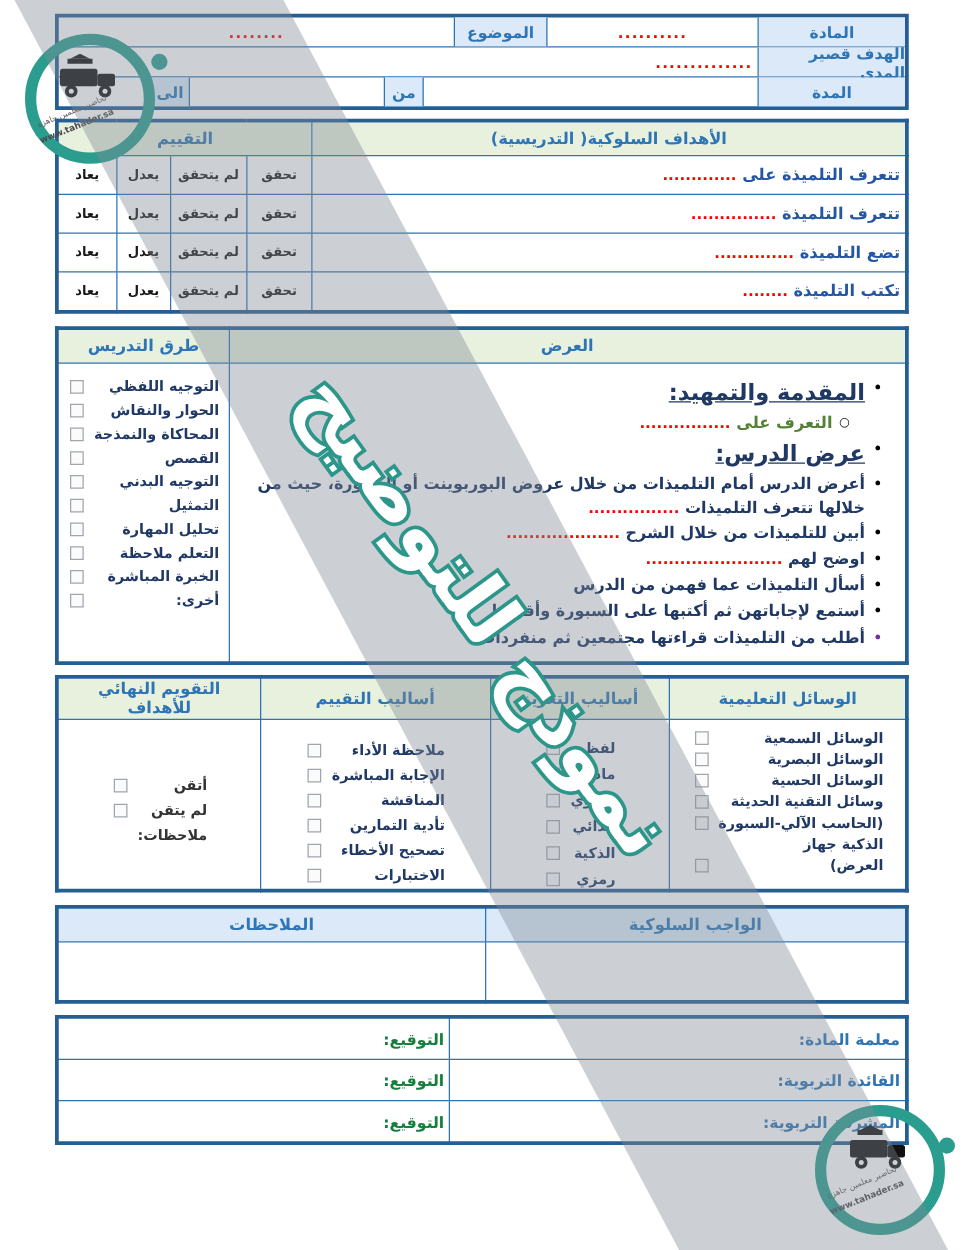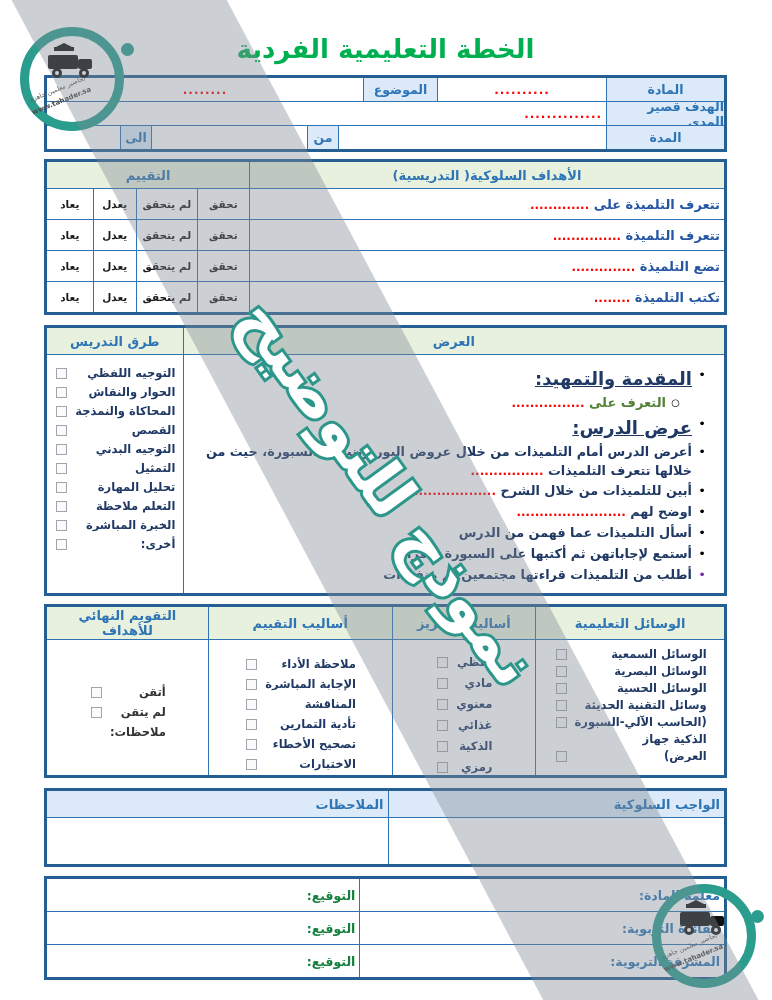--- a/index.html
+++ b/index.html
@@ -11,21 +11,21 @@
   .title{
     margin:34px 0 0;text-align:center;font-size:26px;font-weight:bold;
     color:#00b050;letter-spacing:0;
   }
 
   
   .tbl{border:3px solid #255e93;background:#fff;margin-top:10px}
   table.tbl{border-collapse:collapse;width:683px;table-layout:fixed}
   table.tbl td{border:1px solid #2e74b5;padding:1px 4px;overflow:hidden}
   .hdr-green{background:#e8f0de;color:#2e75b6;font-weight:bold;font-size:13px;text-align:center;height:24px}
-  .hdr-blue{background:#dbe9f8;color:#2e75b6;font-weight:bold;font-size:13px;text-align:right;height:24px}
+  .hdr-blue{background:#dbe9f8;color:#2e75b6;font-weight:bold;font-size:13px;text-align:center;height:24px}
   .lblblue{background:#dbe9f8;color:#2e75b6;font-weight:bold;font-size:12.5px;}
   .dots{color:#ff0000;font-weight:bold;font-size:12px;letter-spacing:1px}
 
   
   .info{margin-top:11px}
   .irow{display:flex;direction:rtl;height:23px;align-items:stretch}
   .irow+.irow{border-top:1px solid #2e74b5}
   .icell{display:flex;align-items:center;justify-content:center;min-width:0}
   .icell:not(:first-child){border-inline-start:1px solid #2e74b5}
   .w-lbl{flex:0 0 117px}
@@ -122,21 +122,20 @@
     <circle cx="15" cy="30" r="2" fill="#fff"></circle>
     <circle cx="42" cy="30" r="5" fill="#111"></circle>
     <circle cx="42" cy="30" r="2" fill="#fff"></circle>
   </svg>
   <span class="logo-t1">تحاضير معلمين جاهزة</span>
   <span class="logo-t2">www.tahader.sa</span>
 </div>
 
 <div class="content">
 
-  <h1 class="title">الخطة التعليمية الفردية</h1>
 
   <div class="tbl info">
     <div class="irow">
       <div class="icell lblblue w-lbl">المادة</div>
       <div class="icell dots" style="flex:0 0 168px">..........</div>
       <div class="icell lblblue" style="flex:0 0 73px">الموضوع</div>
       <div class="icell dots grow">........</div>
     </div>
     <div class="irow">
       <div class="icell lblblue w-lbl">الهدف قصير المدى</div>

